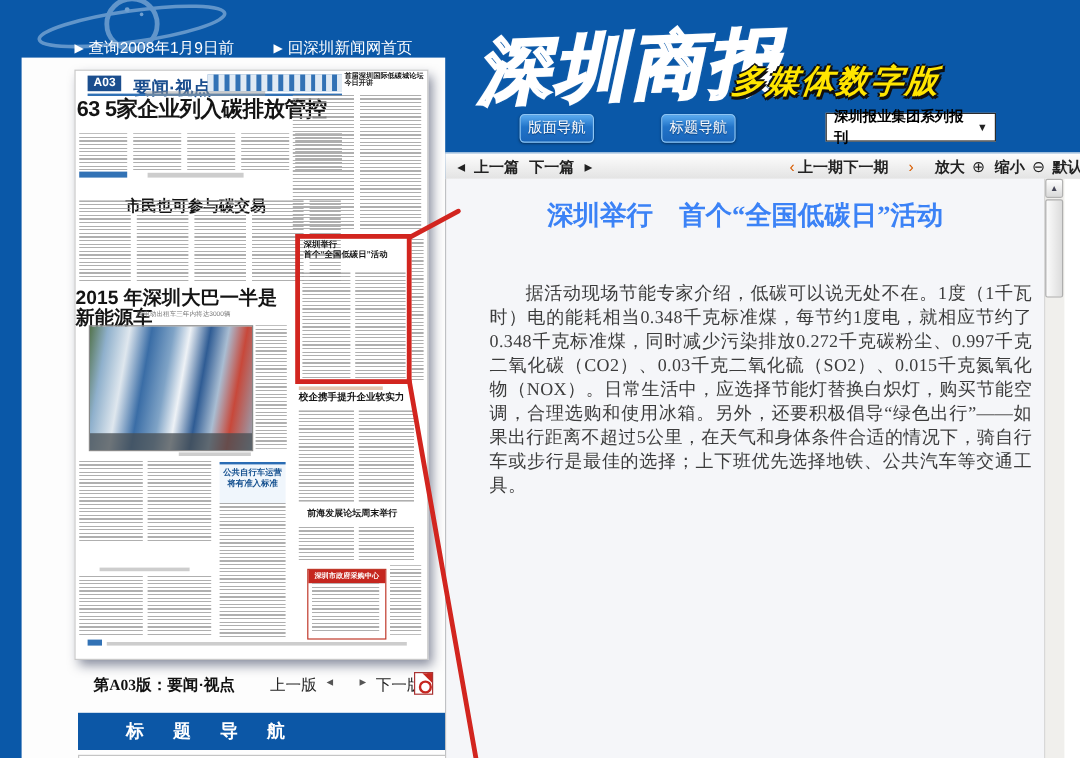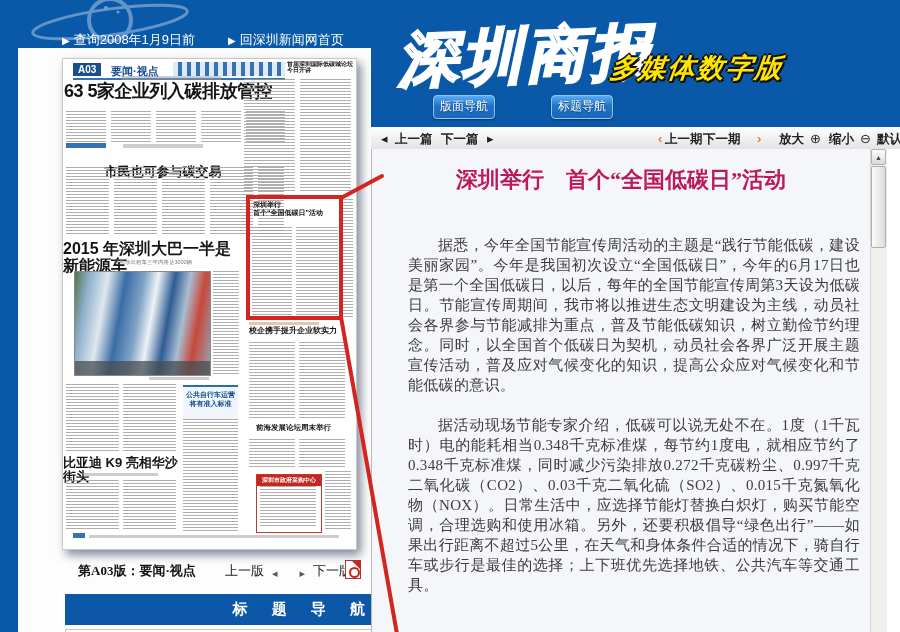--- a/index.html
+++ b/index.html
@@ -10,46 +10,46 @@
   .toplink .tri{font-size:10px;}
   
   .left-panel{position:absolute;left:18px;top:48px;width:353px;height:584px;background:#fdfdfd;}
   
   .paper{position:absolute;left:62px;top:58px;width:293px;height:490px;background:#ffffff;
          border:1px solid #c9c9c9;box-shadow:4px 5px 9px rgba(15,25,60,.5);}
   .paper .hl{position:absolute;font-weight:bold;color:#141414;line-height:1.08;font-family:"Liberation Sans",sans-serif;}
   .fc{position:absolute;background:repeating-linear-gradient(to bottom,#9b9b9b 0 1px,transparent 1px 3px);opacity:.8;}
   .fb{position:absolute;background:#9b9b9b;}
   .a03{position:absolute;left:10px;top:4px;background:#1b4e8e;color:#fff;font-size:10px;font-weight:bold;padding:1px 5px;}
-  .secname{position:absolute;left:48px;top:5px;color:#1b4e8e;font-size:11px;font-weight:bold;}
+  .secname{position:absolute;left:48px;top:5px;color:#1b4e8e;font-size:15px;font-weight:bold;}
   .infobar{position:absolute;left:110px;top:3px;width:112px;height:14px;background:#3272b5;
            background-image:repeating-linear-gradient(90deg,rgba(255,255,255,.85) 0 5px,transparent 5px 9px);
            background-size:100% 2px;background-position:0 4px,0 9px;background-repeat:repeat-y;}
   .headrule{position:absolute;left:10px;top:19px;width:212px;height:2px;background:#3272b5;}
   .photo{position:absolute;left:11px;top:212px;width:135px;height:103px;border:1px solid #888;
          background:linear-gradient(100deg,#54744e 0%,#8fb0cc 10%,#dfe7ee 22%,#3a6da6 34%,#7fa3c6 46%,#eef2f6 55%,#2f5c94 66%,#a9bdd2 76%,#c8483a 86%,#93a6b8 100%);}
   .photo:after{content:"";position:absolute;left:0;bottom:0;width:100%;height:14px;background:#474d52;opacity:.75;}
   .bikebox{position:absolute;left:120px;top:326px;width:55px;height:30px;background:#f0f6fc;border-top:2px solid #2a6cb4;
            color:#14508f;font-size:7px;font-weight:bold;text-align:center;line-height:1.3;padding-top:3px;}
   .adbox{position:absolute;left:193px;top:415px;width:64px;height:57px;border:1px solid #c0392b;background:#fff;}
   .adbox .adhead{background:#c5261f;color:#fff;font-size:6px;font-weight:bold;text-align:center;padding:1px 0;}
   .tagbar{position:absolute;background:#3272b5;}
   
   .callout{position:absolute;left:0;top:0;pointer-events:none;}
   .hl-region{position:absolute;left:248px;top:197px;width:93px;height:121px;cursor:pointer;}
   
   .pageinfo{position:absolute;left:78px;top:562px;font-size:13px;font-weight:bold;color:#111;font-family:"Liberation Serif",serif;}
-  .pgnav{position:absolute;left:225px;top:562px;font-size:13px;color:#222;display:flex;gap:8px;align-items:flex-end;font-family:"Liberation Serif",serif;}
+  .pgnav{position:absolute;left:225px;top:562px;font-size:13px;color:#222;display:flex;gap:8px;align-items:flex-start;font-family:"Liberation Serif",serif;}
   .pgnav .tri{color:#555;font-size:11px;cursor:pointer;}
   .pgnav .lbl{cursor:pointer;}
   .pdficon{position:absolute;left:345px;top:560px;width:14px;height:17px;background:#fff;border:1px solid #a33;cursor:pointer;}
   .pdficon:before{content:"";position:absolute;right:0;top:0;border:4px solid #c5261f;border-left-color:transparent;border-bottom-color:transparent;}
   .pdficon:after{content:"";position:absolute;left:3px;top:6px;width:7px;height:7px;border:2px solid #c5261f;border-radius:50%;}
   .titlenav{position:absolute;left:65px;top:594px;width:310px;height:31px;background:#0c57a6;color:#fff;
-            font-size:15px;font-weight:bold;letter-spacing:10px;display:flex;align-items:center;justify-content:flex-end;}
+            font-size:15px;font-weight:bold;letter-spacing:10px;display:flex;align-items:center;justify-content:flex-start;padding-left:40px;}
   .bottombox{position:absolute;left:65px;top:629px;width:310px;height:40px;background:#fff;border:1px solid #c4c4c4;}
   
   .brand{position:absolute;left:398px;top:16px;font-size:60px;font-weight:bold;font-style:italic;
          font-family:"DejaVu Serif","Liberation Serif",serif;color:#0a58a8;letter-spacing:4px;
          -webkit-text-stroke:2.5px #fff;text-shadow:0 0 2px #fff,0 0 1px #fff;transform:rotate(-2deg);}
   .edition{position:absolute;left:610px;top:50px;font-size:27px;font-weight:bold;font-style:italic;color:#ffe500;
            transform:skewX(-6deg);letter-spacing:2px;
            text-shadow:2px 0 0 #101010,-2px 0 0 #101010,0 2px 0 #101010,0 -2px 0 #101010,2px 2px 0 #101010;}
   .navbtn{position:absolute;width:60px;height:22px;border:1px solid #8ec6f5;border-radius:4px;color:#fff;
           font-size:12px;text-align:center;line-height:21px;cursor:pointer;
@@ -62,21 +62,21 @@
   .navbar{position:absolute;left:371px;top:127px;width:529px;height:22px;
           background:linear-gradient(#fdfdfd,#e2e2e2);border-bottom:1px solid #8f9aa6;border-top:1px solid #fff;
           font-size:12.5px;color:#222;font-weight:bold;}
   .navbar span{position:absolute;top:3px;white-space:nowrap;}
   .nv{cursor:pointer;}
   .orange{color:#d85c00;}
   .icnc{font-weight:normal;font-size:13px;}
   
   .article-panel{position:absolute;left:371px;top:149px;width:529px;height:483px;background:#fff;border-left:1px solid #b9b9b9;}
   .art-bg{position:absolute;left:0;top:0;width:498px;height:483px;background:#f5f6f9;}
-  .art-title{position:absolute;left:0;top:16px;width:498px;text-align:center;font-size:22px;font-weight:bold;color:#be185d;
+  .art-title{position:absolute;left:0;top:16px;width:498px;text-align:center;font-size:22px;font-weight:bold;color:#3b82f6;
              font-family:"Liberation Serif","DejaVu Serif",serif;}
   .art-body{position:absolute;left:36px;top:86px;width:452px;font-size:15px;line-height:20px;color:#3c3c3c;
             font-family:"Liberation Serif","DejaVu Serif",serif;letter-spacing:.3px;text-align:justify;}
   .art-body p{margin:0 0 20px;text-indent:2em;}
   
   .scrollbar{position:absolute;left:498px;top:0;width:16px;height:483px;background:#f0efec;border-left:1px solid #d8d8d8;}
   .scroll-btn{position:absolute;left:0;top:0;width:15px;height:16px;background:linear-gradient(#fefefe,#d9d9d9);
               border:1px solid #b2b2b2;border-radius:2px;font-size:7px;color:#445;text-align:center;line-height:15px;cursor:pointer;box-sizing:border-box;}
   .scroll-thumb{position:absolute;left:0;top:17px;width:15px;height:82px;background:linear-gradient(90deg,#fbfbfb,#dcdcdc);
                 border:1px solid #aeaeae;border-radius:2px;cursor:grab;box-sizing:border-box;}
@@ -137,21 +137,20 @@
     <div class="photo"></div>
     <i class="fc" style="left:150px;top:212px;width:26px;height:103px"></i>
     <i class="fb" style="left:86px;top:318px;width:60px;height:3px;opacity:.5"></i>
     <i class="fc" style="left:3px;top:325px;width:53px;height:68px"></i>
     <i class="fc" style="left:60px;top:325px;width:53px;height:68px"></i>
     <div class="bikebox">
       <span>公共自行车运营</span><br>
       <span>将有准入标准</span>
     </div>
     <i class="fc" style="left:120px;top:360px;width:55px;height:112px"></i>
-    <span class="hl" style="left:0;top:397px;width:120px;font-size:13px">比亚迪 K9 亮相华沙街头</span>
     <i class="fb" style="left:20px;top:414px;width:75px;height:3px;opacity:.5"></i>
     <i class="fc" style="left:3px;top:421px;width:53px;height:50px"></i>
     <i class="fc" style="left:60px;top:421px;width:53px;height:50px"></i>
 
     <i class="fc" style="left:181px;top:20px;width:51px;height:114px"></i>
     <i class="fc" style="left:237px;top:20px;width:51px;height:114px"></i>
 
     <span class="hl" style="left:190px;top:142px;width:86px;font-size:7px">
       <span>深圳举行</span><br>
       <span>首个“全国低碳日”活动</span>
@@ -189,20 +188,24 @@
   <div class="pdficon"></div>
   <div class="titlenav">
     <span>标 题 导 航</span>
   </div>
   <div class="bottombox"></div>
 
   <div class="brand">深圳商报</div>
   <div class="edition">多媒体数字版</div>
   <div class="navbtn" style="left:433px;top:95px">版面导航</div>
   <div class="navbtn" style="left:551px;top:95px">标题导航</div>
+  <div class="dropdown">
+    <span>深圳报业集团系列报刊</span>
+    <span class="caret">▼</span>
+  </div>
 
   <div class="navbar">
     <span style="left:10px" class="icnc">◂</span>
     <span style="left:24px" class="nv">上一篇</span>
     <span style="left:70px" class="nv">下一篇</span>
     <span style="left:116px" class="icnc">▸</span>
     <span style="left:287px" class="orange icnc">‹</span>
     <span style="left:294px" class="nv">上一期</span>
     <span style="left:332px" class="nv">下一期</span>
     <span style="left:386px" class="orange icnc">›</span>
@@ -211,21 +214,20 @@
     <span style="left:458px" class="nv">缩小</span>
     <span style="left:489px" class="icnc">⊖</span>
     <span style="left:506px" class="nv">默认</span>
 
   </div>
 
   <div class="article-panel">
     <div class="art-bg"></div>
     <div class="art-title">深圳举行　首个“全国低碳日”活动</div>
     <div class="art-body">
-      <p>据悉，今年全国节能宣传周活动的主题是“践行节能低碳，建设美丽家园”。今年是我国初次设立“全国低碳日”，今年的6月17日也是第一个全国低碳日，以后，每年的全国节能宣传周第3天设为低碳日。节能宣传周期间，我市将以推进生态文明建设为主线，动员社会各界参与节能减排为重点，普及节能低碳知识，树立勤俭节约理念。同时，以全国首个低碳日为契机，动员社会各界广泛开展主题宣传活动，普及应对气候变化的知识，提高公众应对气候变化和节能低碳的意识。</p>
       <p>据活动现场节能专家介绍，低碳可以说无处不在。1度（1千瓦时）电的能耗相当0.348千克标准煤，每节约1度电，就相应节约了0.348千克标准煤，同时减少污染排放0.272千克碳粉尘、0.997千克二氧化碳（CO2）、0.03千克二氧化硫（SO2）、0.015千克氮氧化物（NOX）。日常生活中，应选择节能灯替换白炽灯，购买节能空调，合理选购和使用冰箱。另外，还要积极倡导“绿色出行”——如果出行距离不超过5公里，在天气和身体条件合适的情况下，骑自行车或步行是最佳的选择；上下班优先选择地铁、公共汽车等交通工具。</p>
     </div>
     <div class="scrollbar">
       <div class="scroll-btn">▲</div>
       <div class="scroll-thumb"></div>
     </div>
   </div>
 
   <svg class="callout" width="900" height="632" style="left:0;top:0">
     <rect x="248" y="197" width="93" height="121" fill="none" stroke="#d2251f" stroke-width="4"></rect>

